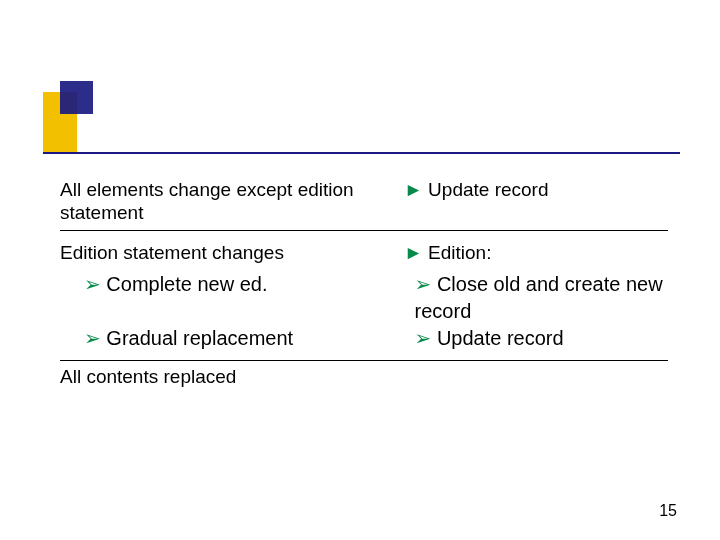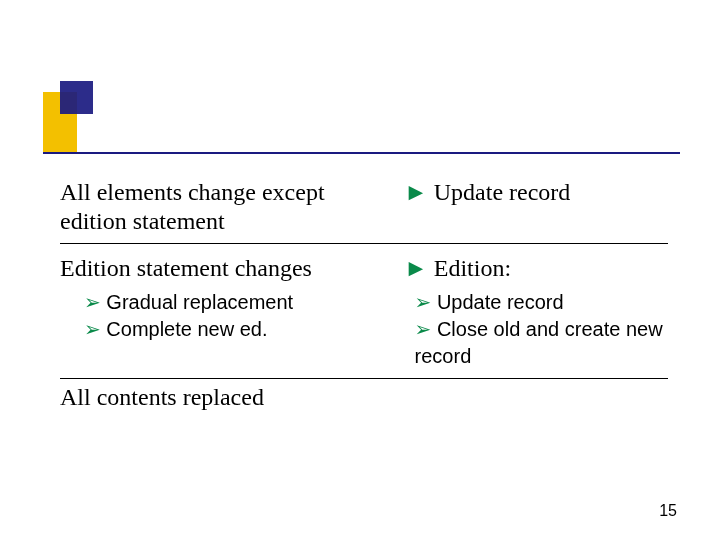--- a/index.html
+++ b/index.html
@@ -71,21 +71,21 @@
     padding-right: 8px;
   }
   .col-act {
     width: 44%;
   }
   .hdr {
     font-weight: 700;
     font-size: 27px;
   }
   .hdr.action { text-align: left; padding-left: 8px; }
-  .cell { font-size: 24px; line-height: 1.22; font-family: Liberation Serif, serif; }
+  .cell { font-size: 19px; line-height: 1.22; }
   .mark { color: #0a8a4a; }
   .sub {
     font-size: 20px;
     line-height: 1.35;
     padding-left: 24px;
   }
   .sub .bullet { color: #0a8a4a; }
   .section {
     padding: 6px 0 8px 0;
     border-bottom: 1px solid #000;
@@ -126,35 +126,35 @@
       <div class="row no-border">
         <div class="col-cond cell">Edition statement changes</div>
         <div class="col-act cell">
           <span class="mark">►</span>
           <span>Edition:</span>
         </div>
       </div>
       <div class="subrow">
         <div class="col-cond sub">
           <span class="bullet">➢</span>
+          <span>Complete new ed.</span>
+        </div>
+        <div class="col-act sub" style="padding-left:0">
+          <span class="bullet">➢</span>
+          <span>Close old and create new record</span>
+        </div>
+      </div>
+      <div class="subrow">
+        <div class="col-cond sub">
+          <span class="bullet">➢</span>
           <span>Gradual replacement</span>
         </div>
         <div class="col-act sub" style="padding-left:0">
           <span class="bullet">➢</span>
           <span>Update record</span>
-        </div>
-      </div>
-      <div class="subrow">
-        <div class="col-cond sub">
-          <span class="bullet">➢</span>
-          <span>Complete new ed.</span>
-        </div>
-        <div class="col-act sub" style="padding-left:0">
-          <span class="bullet">➢</span>
-          <span>Close old and create new record</span>
         </div>
       </div>
     </div>
 
     <div class="row no-border">
       <div class="col-cond cell">All contents replaced</div>
     </div>
 
   </div>
 

